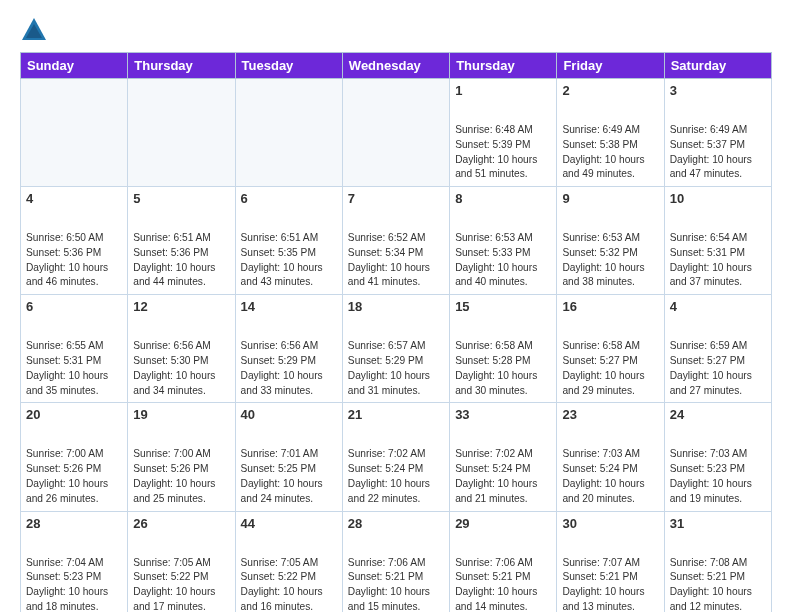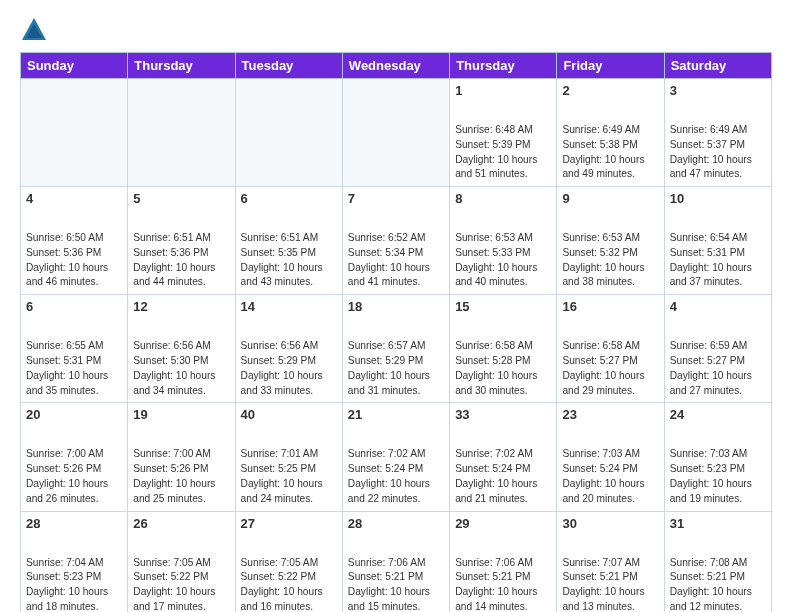--- a/index.html
+++ b/index.html
@@ -241,21 +241,21 @@
         <tr>
           <td>
             <span class="day-num">28</span>
             <div class="day-info">Sunrise: 7:04 AM<br>Sunset: 5:23 PM<br>Daylight: 10 hours<br>and 18 minutes.</div>
           </td>
           <td>
             <span class="day-num">26</span>
             <div class="day-info">Sunrise: 7:05 AM<br>Sunset: 5:22 PM<br>Daylight: 10 hours<br>and 17 minutes.</div>
           </td>
           <td>
-            <span class="day-num">27</span>
+            <span class="day-num">44</span>
             <div class="day-info">Sunrise: 7:05 AM<br>Sunset: 5:22 PM<br>Daylight: 10 hours<br>and 16 minutes.</div>
           </td>
           <td>
             <span class="day-num">28</span>
             <div class="day-info">Sunrise: 7:06 AM<br>Sunset: 5:21 PM<br>Daylight: 10 hours<br>and 15 minutes.</div>
           </td>
           <td>
             <span class="day-num">29</span>
             <div class="day-info">Sunrise: 7:06 AM<br>Sunset: 5:21 PM<br>Daylight: 10 hours<br>and 14 minutes.</div>
           </td>

